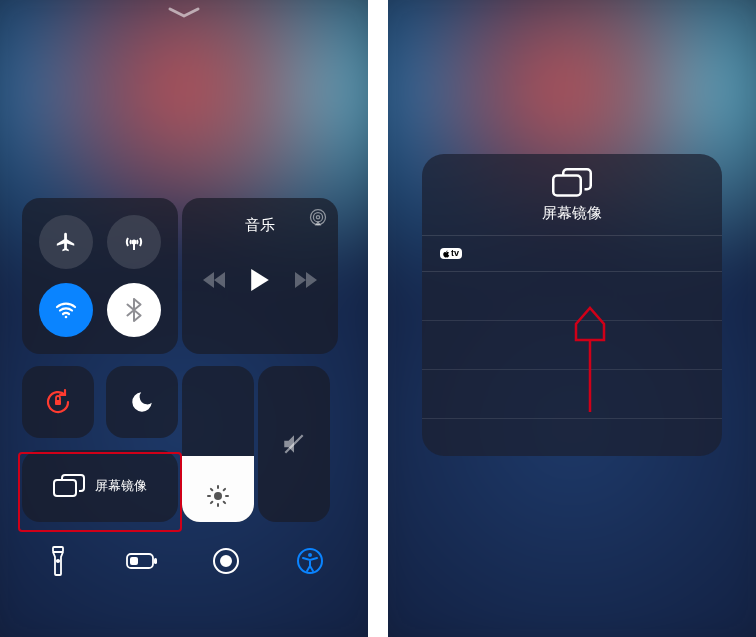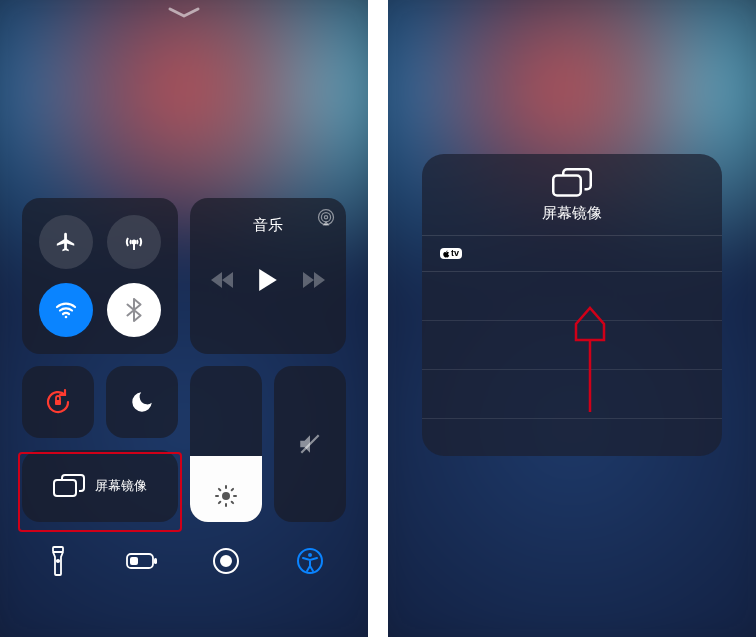--- a/index.html
+++ b/index.html
@@ -44,21 +44,21 @@
 
   
   .chevron {
     position: absolute; top: 6px; left: 50%; transform: translateX(-50%);
     color: rgba(255,255,255,0.55);
   }
   .cc-content {
     position: absolute;
     left: 22px; right: 22px; top: 198px;
   }
-  .row { display: flex; gap: 12px; margin-bottom: 12px; }
+  .row { display: flex; gap: 4px; margin-bottom: 12px; }
 
   .tile {
     background: rgba(25,28,40,0.72);
     border-radius: 18px;
     position: relative;
   }
   .tile-lg { width: 156px; height: 156px; }
   .tile-sm { width: 72px; height: 72px; }
   .tile-wide { width: 156px; height: 72px; }
 

